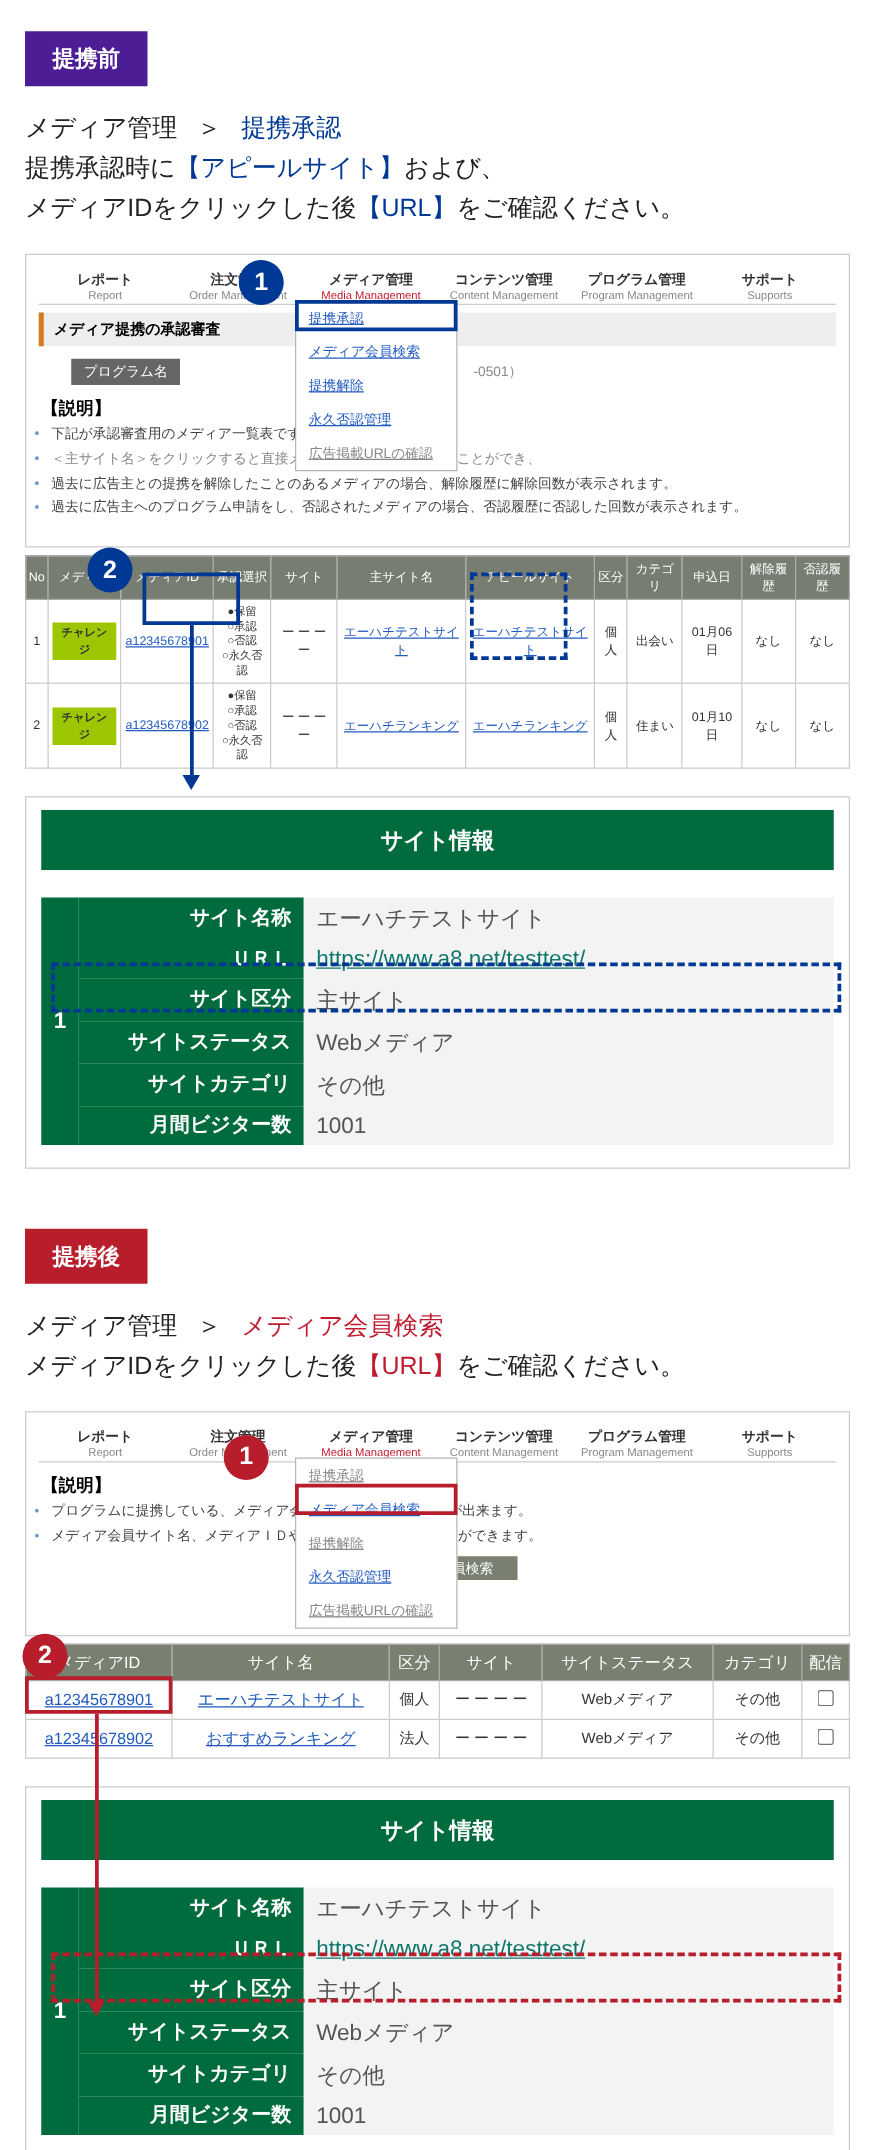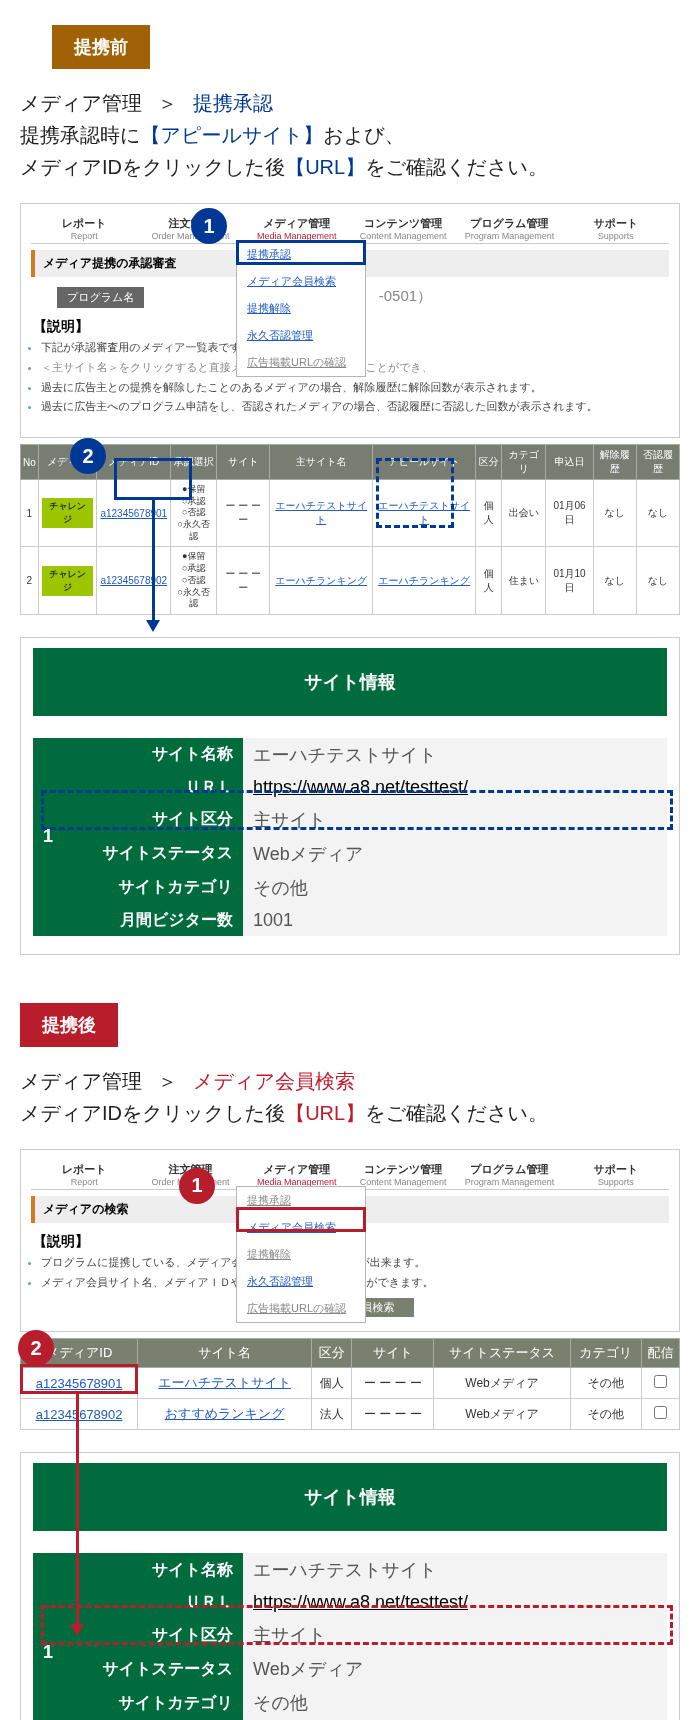--- a/index.html
+++ b/index.html
@@ -1,19 +1,19 @@
 <!DOCTYPE html>
 <html><head>
 <meta charset="utf-8">
 <style>
   * { box-sizing: border-box; margin: 0; padding: 0; }
   body { font-family: "Meiryo", "Hiragino Kaku Gothic Pro", sans-serif; background: #fff; width: 700px; }
   .page { padding: 0 20px 40px; }
   .section-tag { display: inline-block; color: #fff; font-weight: bold; font-size: 18px; padding: 10px 22px; margin-top: 25px; }
-  .tag-blue { background: #a16207; margin-left: 32px; }
+  .tag-blue { background: #4c1d95; }
   .tag-red { background: #b71d2b; }
   .intro { font-size: 20px; font-weight: normal; margin-top: 18px; line-height: 1.6; color: #222; }
   .intro .blue { color: #003995; }
   .intro .red { color: #c01c2e; }
   .intro .gt { display:inline-block; margin: 0 10px; }
   .ui-shot { margin-top: 20px; border: 1px solid #ccc; background: #fff; padding: 8px 10px 14px; position: relative; }
   .nav { display: flex; border-bottom: 1px solid #ccc; font-size: 11px; text-align: center; }
   .nav-cell { flex: 1; padding: 4px 2px 2px; }
   .nav-top { font-weight: bold; color: #333; }
   .nav-sub { color: #888; font-size: 9px; }
@@ -36,26 +36,26 @@
   .circle-num { position:absolute; width:36px; height:36px; border-radius:50%; font-weight:bold; font-size:20px; display:flex; align-items:center; justify-content:center; color:#fff; z-index:10;}
   .cn-blue { background:#003995;}
   .cn-red { background:#b71d2b;}
   .dashbox-blue { border:3px solid #003995; position:absolute; z-index:5;}
   .dashbox-blue.dashed { border-style:dashed;}
   .dashbox-red { border:3px solid #b71d2b; position:absolute; z-index:5;}
   .dashbox-red.dashed { border-style:dashed;}
   .arrow-v { position:absolute; width:0; border-left:3px solid; z-index:4;}
   .arrow-head { position:absolute; width:0; height:0; border-left:7px solid transparent; border-right:7px solid transparent; z-index:5;}
   .site-info { margin-top:22px; border:1px solid #ccc; background:#fff; padding:10px 12px 18px;}
-  .site-info-hdr { background:#006b3c; color:#fff; text-align:center; font-size:18px; font-weight:bold; padding:22px;}
+  .site-info-hdr { background:#006b3c; color:#fff; text-align:center; font-size:18px; font-weight:bold; padding:12px;}
   .site-table { width:100%; border-collapse:collapse; margin-top:22px;}
   .site-table .nocol { width:28px; background:#006b3c; color:#fff; text-align:center; font-size:18px; font-weight:bold; vertical-align:middle;}
   .site-table th { background:#006b3c; color:#fff; text-align:right; padding:5px 10px; font-size:16px; font-weight:bold; width:180px;}
   .site-table td { padding:5px 10px; font-size:18px; color:#555; background:#f3f3f3;}
-  .site-table td a { color:#000000; text-decoration:underline;}
+  .site-table td a { color:#0f766e; text-decoration:underline;}
   .section2 { position:relative;}
   .search-hdr { background:#7a8070; color:#fff; font-size:11px; padding:2px; text-align:center; margin:6px 40% 0 40%;}
   .tbl2 { width:100%; border-collapse:collapse; font-size:13px; margin-top:6px;}
   .tbl2 th { background:#7a8070; color:#fff; padding:5px 2px; font-weight:normal; border:1px solid #aaa; text-align:center;}
   .tbl2 td { border:1px solid #ccc; padding:6px 4px; text-align:center; color:#333;}
   .tbl2 td.link { color:#225bbf; text-decoration:underline;}
   .tbl2 td.small { font-size:12px;}
   .arrow-elbow { position:absolute; border:3px solid; border-top:none; border-right:none; z-index:4;}
 </style>
 </head>
@@ -107,21 +107,21 @@
       <a>メディア会員検索</a>
       <a>提携解除</a>
       <a>永久否認管理</a>
       <a class="greyed">広告掲載URLの確認</a>
     </div>
 
     <div class="circle-num cn-blue" style="top:4px;left:170px;">1</div>
     <div class="dashbox-blue" style="top:36px;left:215px;width:130px;height:25px;"></div>
 
     <div class="panel-head">メディア提携の承認審査</div>
-    <div style="margin-top:4px;"><span class="progname">プログラム名</span> <span style="font-size:15px;color:#888;margin-left:230px;">-0501）</span></div>
+    <div style="margin-top:4px;"><span class="progname">プログラム名</span> <span style="font-size:11px;color:#888;margin-left:230px;">-0501）</span></div>
     <div class="section-title">【説明】</div>
     <ul class="bullets">
       <li>下記が承認審査用のメディア一覧表です</li>
       <li style="color:#888;">＜主サイト名＞をクリックすると直接メディアサイトを参照することができ、</li>
       <li>過去に広告主との提携を解除したことのあるメディアの場合、解除履歴に解除回数が表示されます。</li>
       <li>過去に広告主へのプログラム申請をし、否認されたメディアの場合、否認履歴に否認した回数が表示されます。</li>
     </ul>
   </div>
 
   <div style="position:relative;">
@@ -267,21 +267,20 @@
       <a class="greyed">提携承認</a>
       <a>メディア会員検索</a>
       <a class="greyed">提携解除</a>
       <a>永久否認管理</a>
       <a class="greyed">広告掲載URLの確認</a>
     </div>
 
     <div class="circle-num cn-red" style="top:18px;left:158px;">1</div>
     <div class="dashbox-red" style="top:57px;left:215px;width:130px;height:25px;"></div>
 
-    <div class="panel-head">メディアの検索</div>
     <div class="section-title">【説明】</div>
     <ul class="bullets" style="position:relative;">
       <li><span>プログラムに提携している、メディア会</span><span style="margin-left:116px;">が出来ます。</span></li>
       <li><span>メディア会員サイト名、メディアＩＤや</span><span style="margin-left:80px;">別に検索ができます。</span></li>
     </ul>
     <div class="search-hdr">メディア会員検索</div>
   </div>
 
   <div style="position:relative;">
     <div class="circle-num cn-red" style="top:-8px;left:-2px;">2</div>

